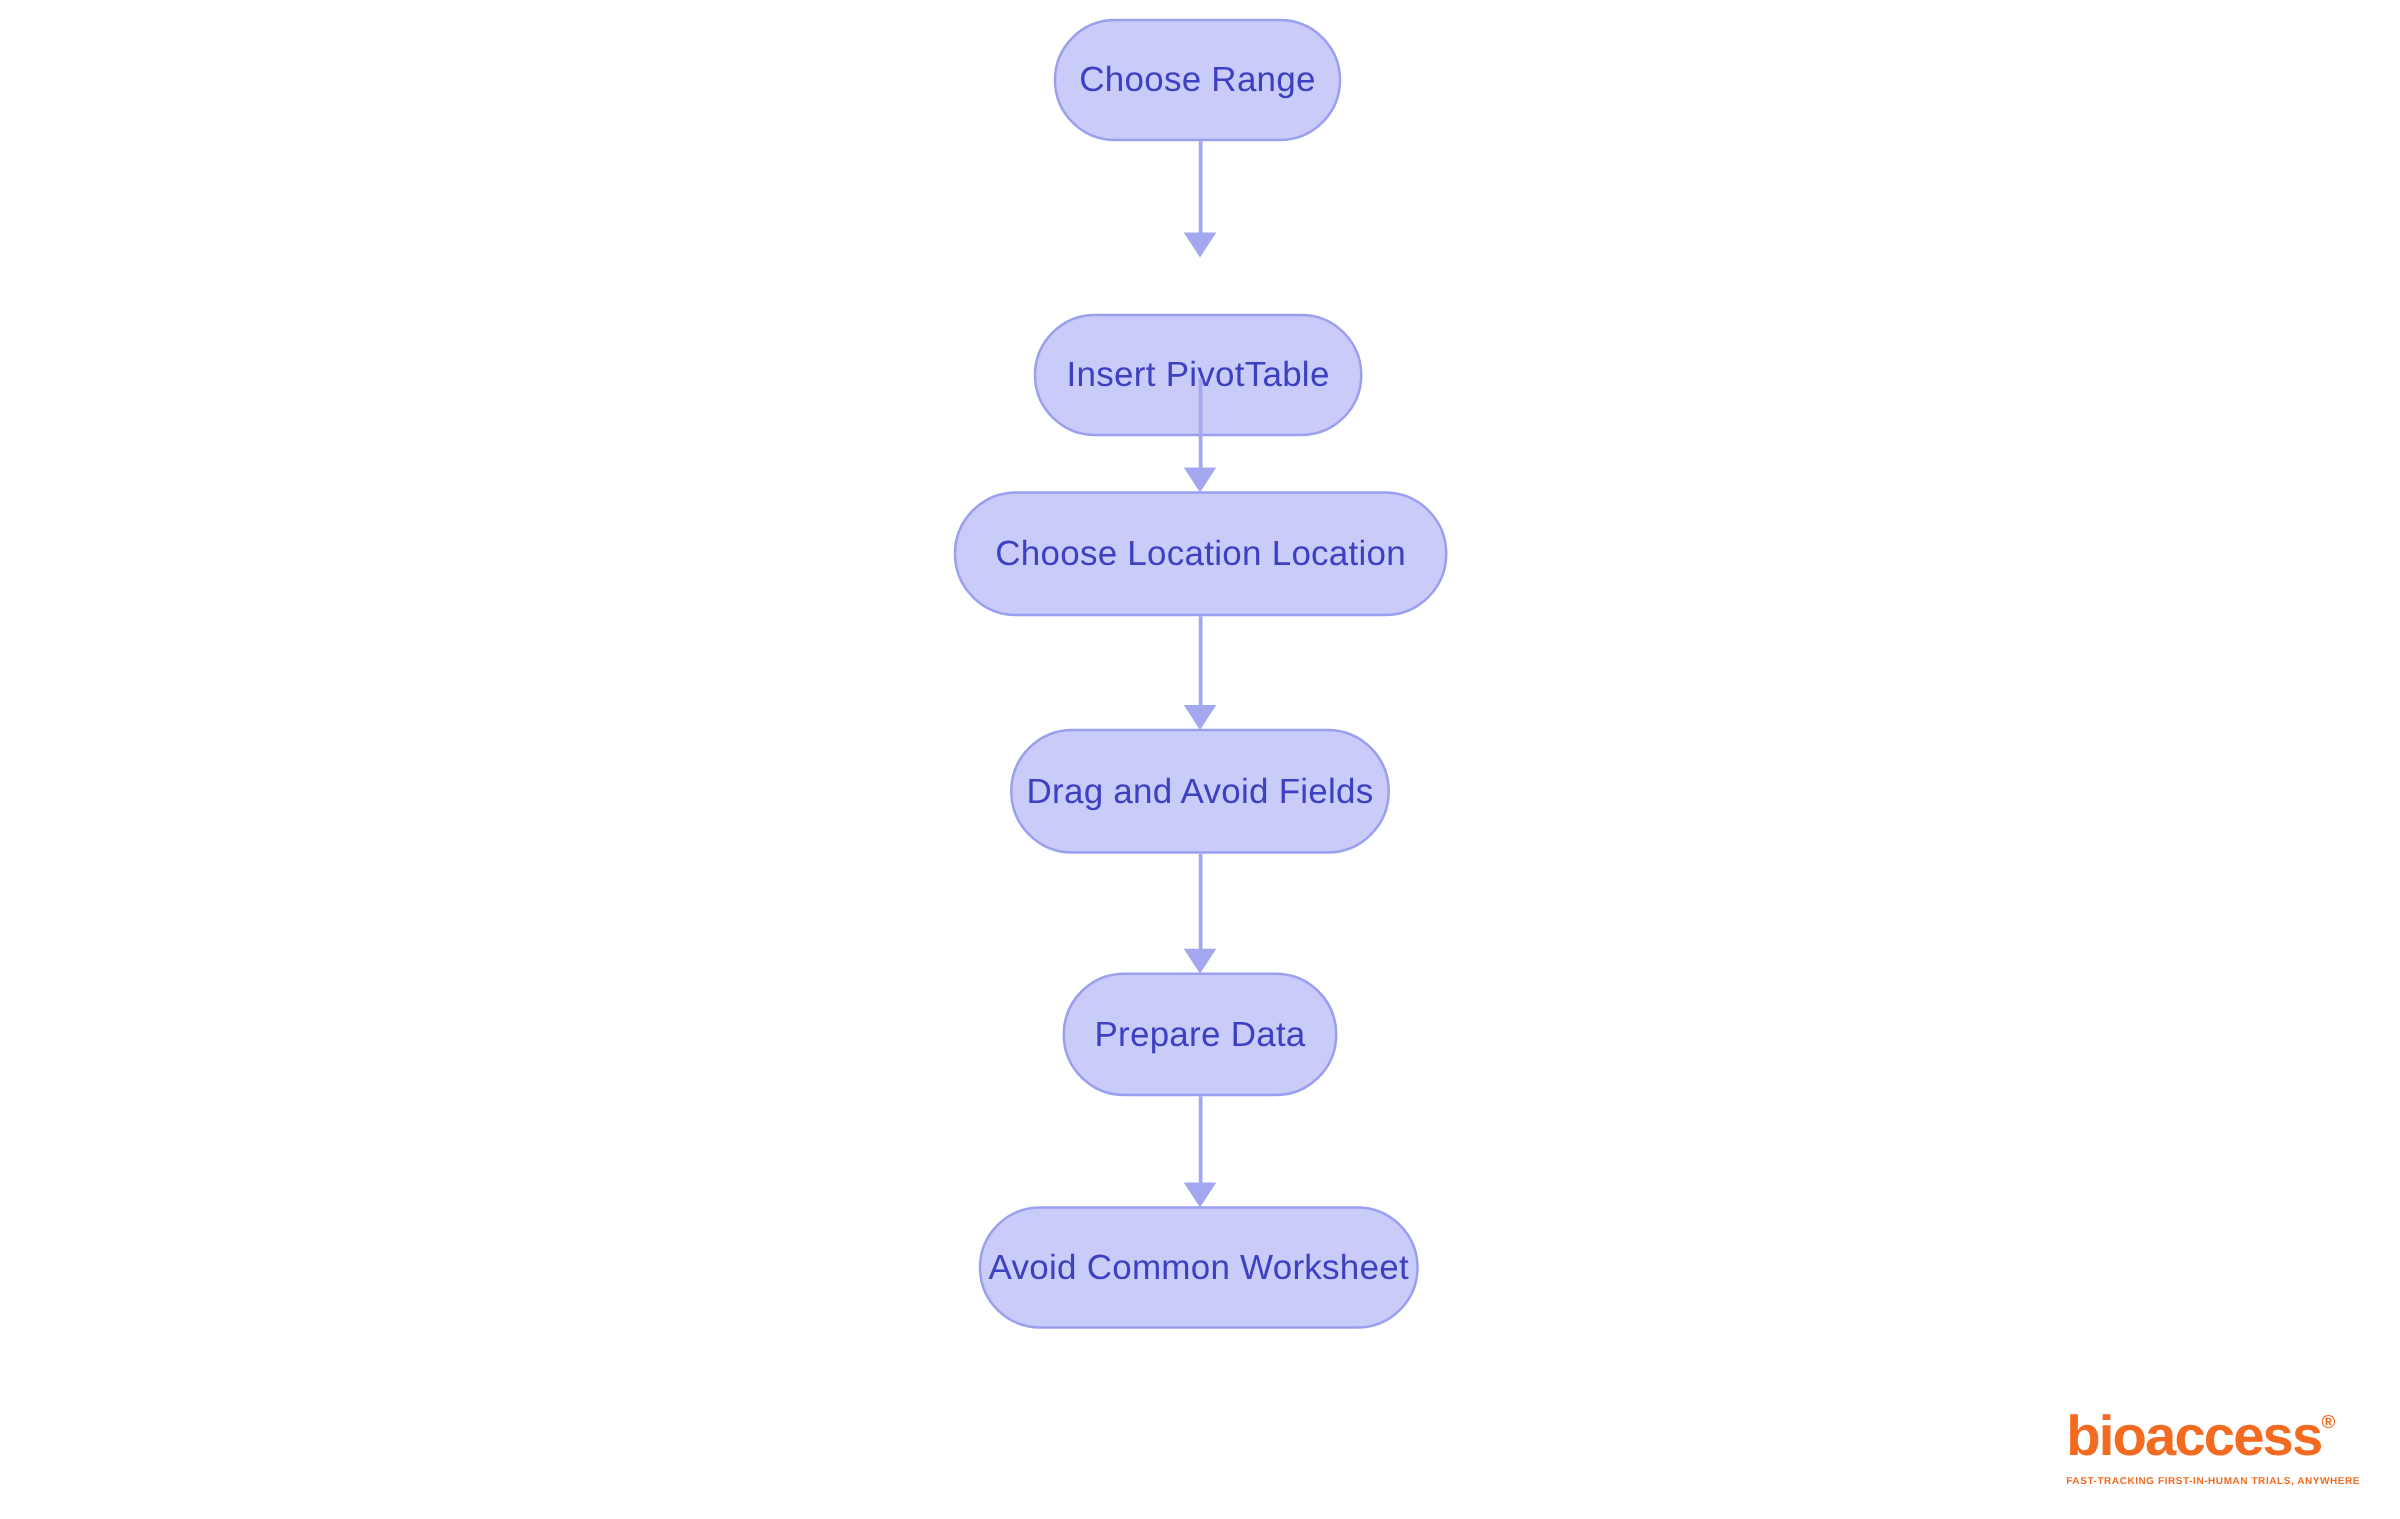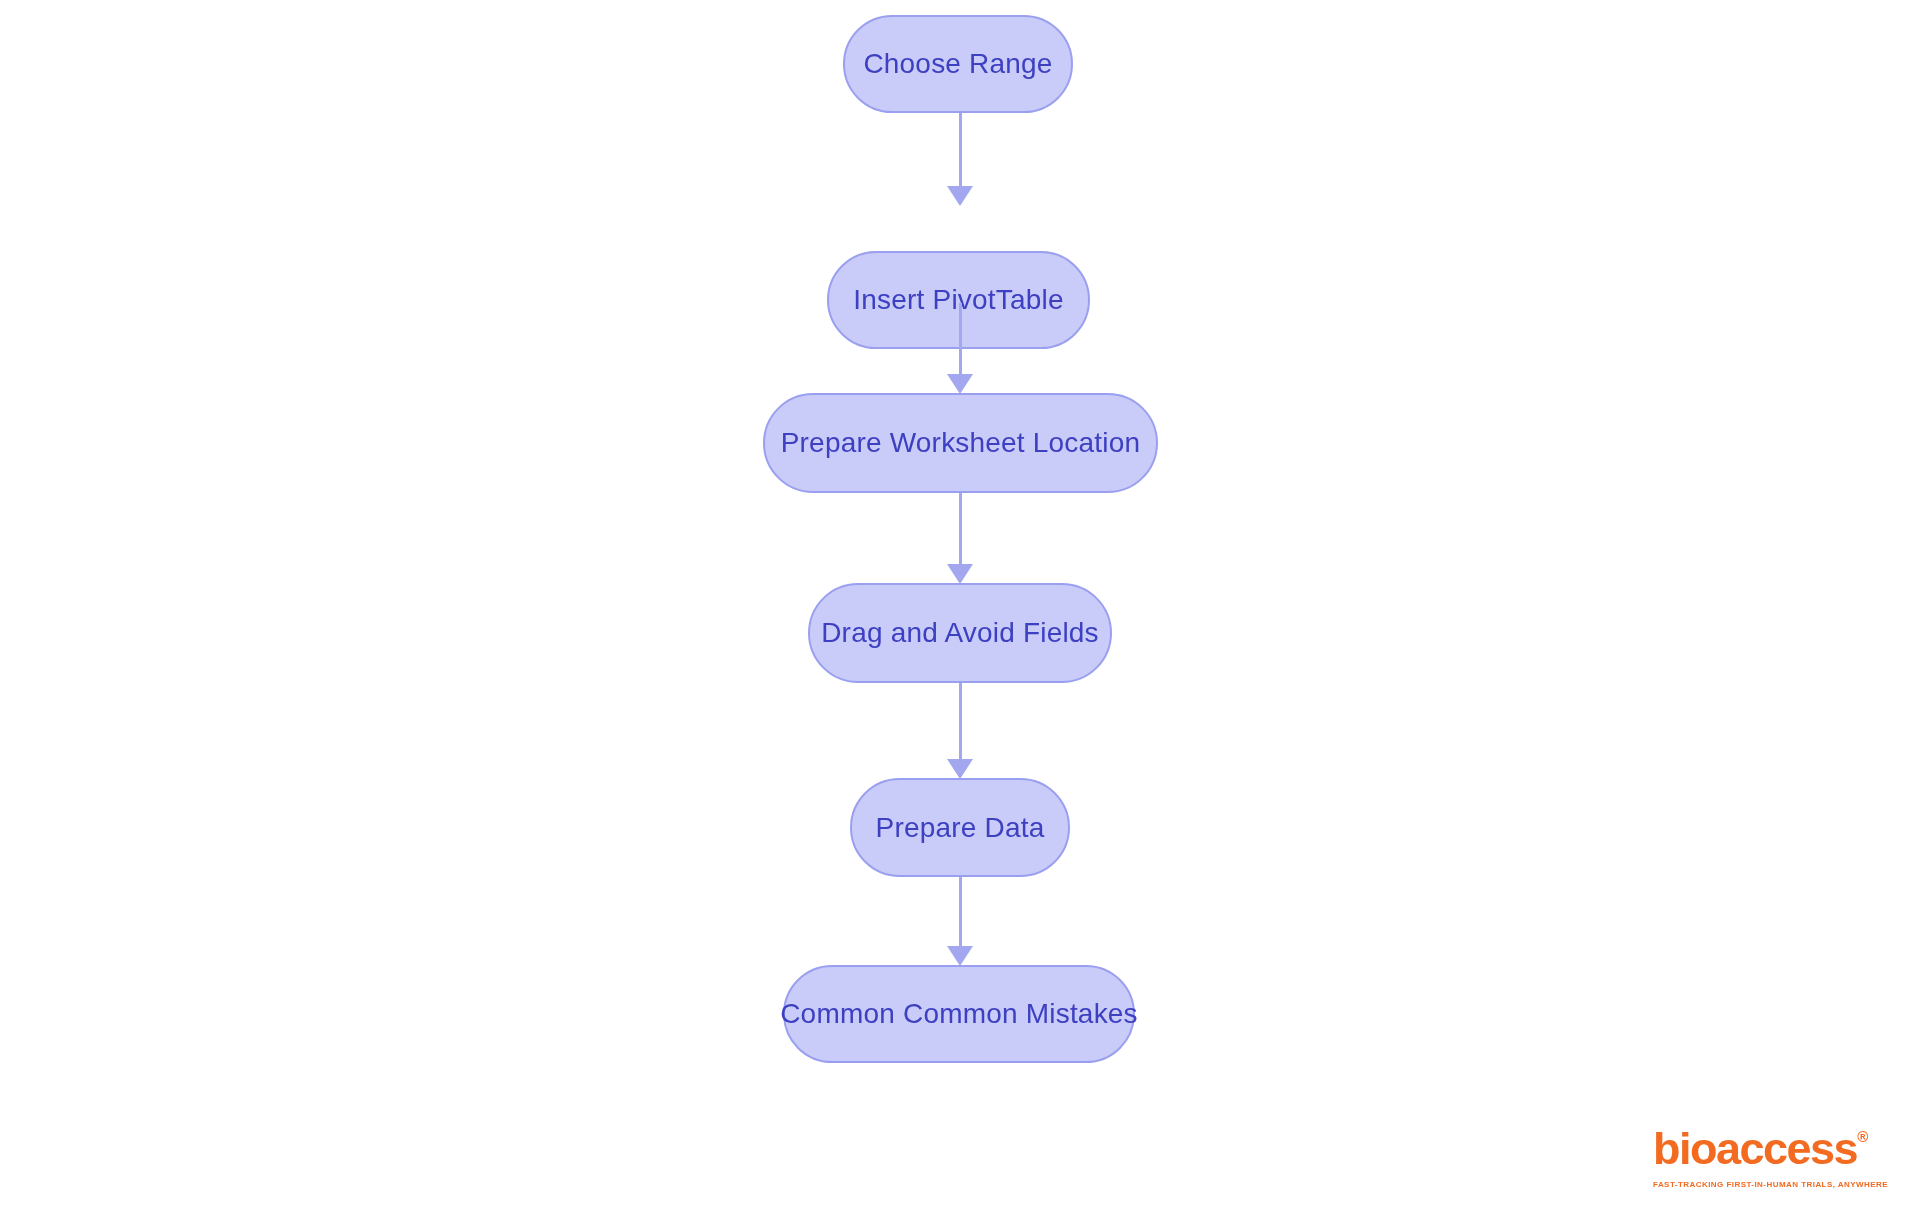--- a/index.html
+++ b/index.html
@@ -110,21 +110,21 @@
   <div class="node node-2">
     <span>Insert PivotTable</span>
   </div>
 
   <div class="arrow arrow-2">
     <div class="shaft"></div>
     <div class="head"></div>
   </div>
 
   <div class="node node-3">
-    <span>Prepare Worksheet Location</span>
+    <span>Choose Location Location</span>
   </div>
 
   <div class="arrow arrow-3">
     <div class="shaft"></div>
     <div class="head"></div>
   </div>
 
   <div class="node node-4">
     <span>Drag and Avoid Fields</span>
   </div>
@@ -137,21 +137,21 @@
   <div class="node node-5">
     <span>Prepare Data</span>
   </div>
 
   <div class="arrow arrow-5">
     <div class="shaft"></div>
     <div class="head"></div>
   </div>
 
   <div class="node node-6">
-    <span>Common Common Mistakes</span>
+    <span>Avoid Common Worksheet</span>
   </div>
 
   <div class="logo">
     <div class="logo-word"><span>bioaccess</span><span class="logo-reg">®</span></div>
     <div class="logo-tagline">FAST-TRACKING FIRST-IN-HUMAN TRIALS, ANYWHERE</div>
   </div>
 
 </div>
 
 </body></html>

